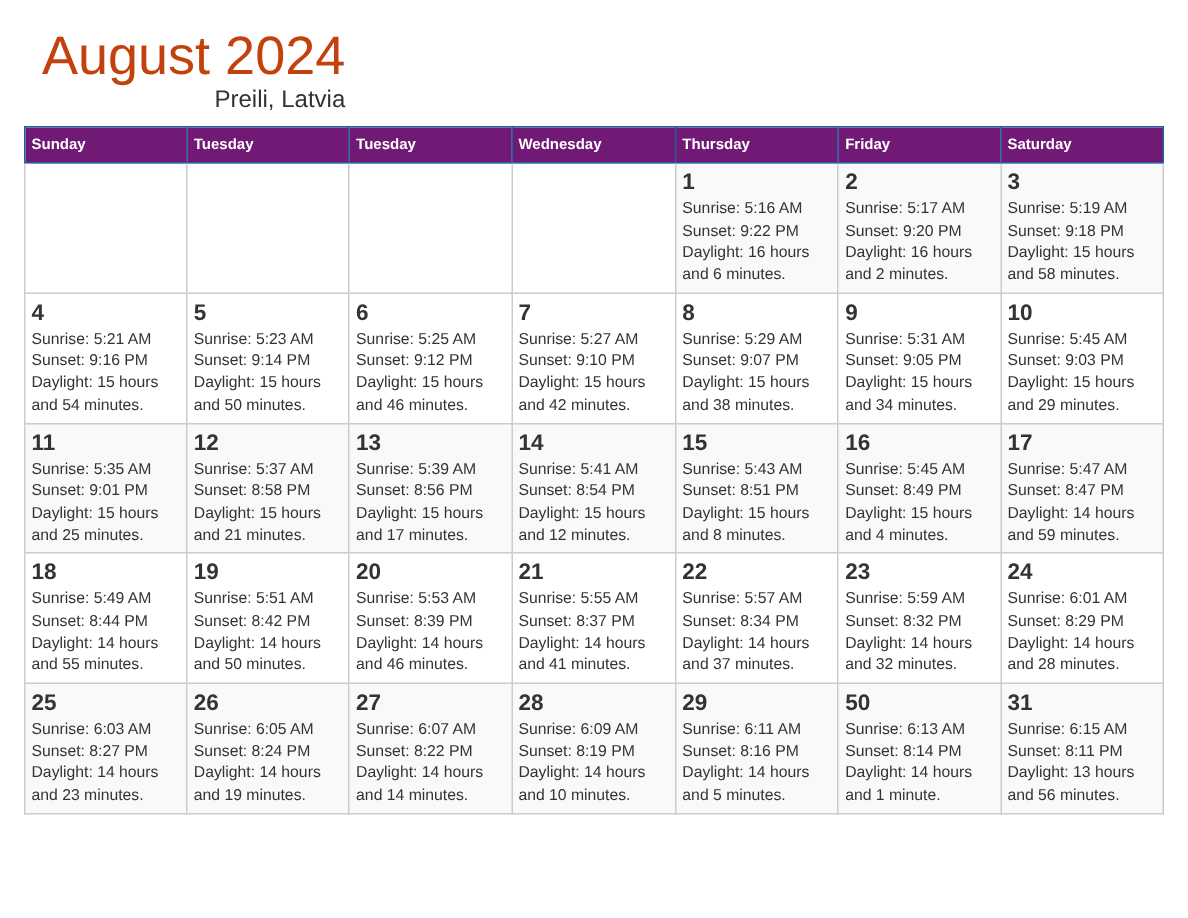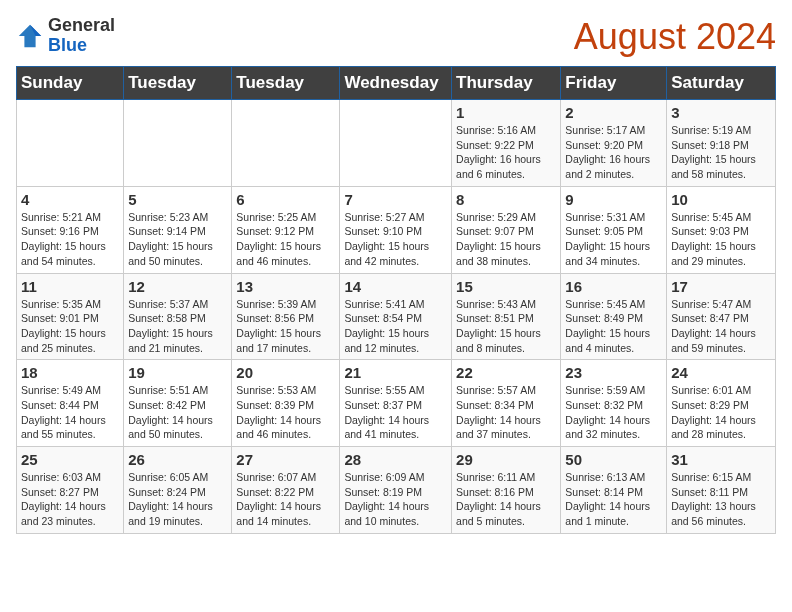--- a/index.html
+++ b/index.html
@@ -44,25 +44,25 @@
     .location {
       font-size: 16px;
       color: #333;
     }
     table {
       width: 100%;
       border-collapse: collapse;
       font-size: 11px;
     }
     thead tr th {
-      background-color: #404040;
+      background-color: #701a75;
       color: #fff;
       padding: 6px 4px;
       text-align: left;
-      font-size: 17px;
+      font-size: 10px;
       font-weight: bold;
       border: 1px solid #2060a0;
     }
     tbody tr td {
       border: 1px solid #ccc;
       vertical-align: top;
       padding: 4px;
       width: 113px;
       min-height: 80px;
       background: #fff;
@@ -82,32 +82,23 @@
       line-height: 1.4;
     }
     .empty-cell {
       background: #fff !important;
     }
   </style>
 </head>
 <body>
 
 <div class="header">
-  <div class="logo">
-    <svg class="logo-icon" viewBox="0 0 40 40">
-      <polygon points="20,4 36,20 28,20 28,36 12,36 12,20 4,20" fill="#2979c0"></polygon>
-      <polygon points="20,4 36,20 28,20" fill="#1565c0"></polygon>
-    </svg>
-    <div class="logo-text">
-      <span class="logo-general">General</span><br>
-      <span class="logo-blue">Blue</span>
-    </div>
-  </div>
   <div class="title-block">
     <div class="month-title">August 2024</div>
+    <div class="location">Preili, Latvia</div>
   </div>
 </div>
 
 <table>
   <thead>
     <tr>
     <th>Sunday</th>
         <th>Tuesday</th>
         <th>Tuesday</th>
         <th>Wednesday</th>

